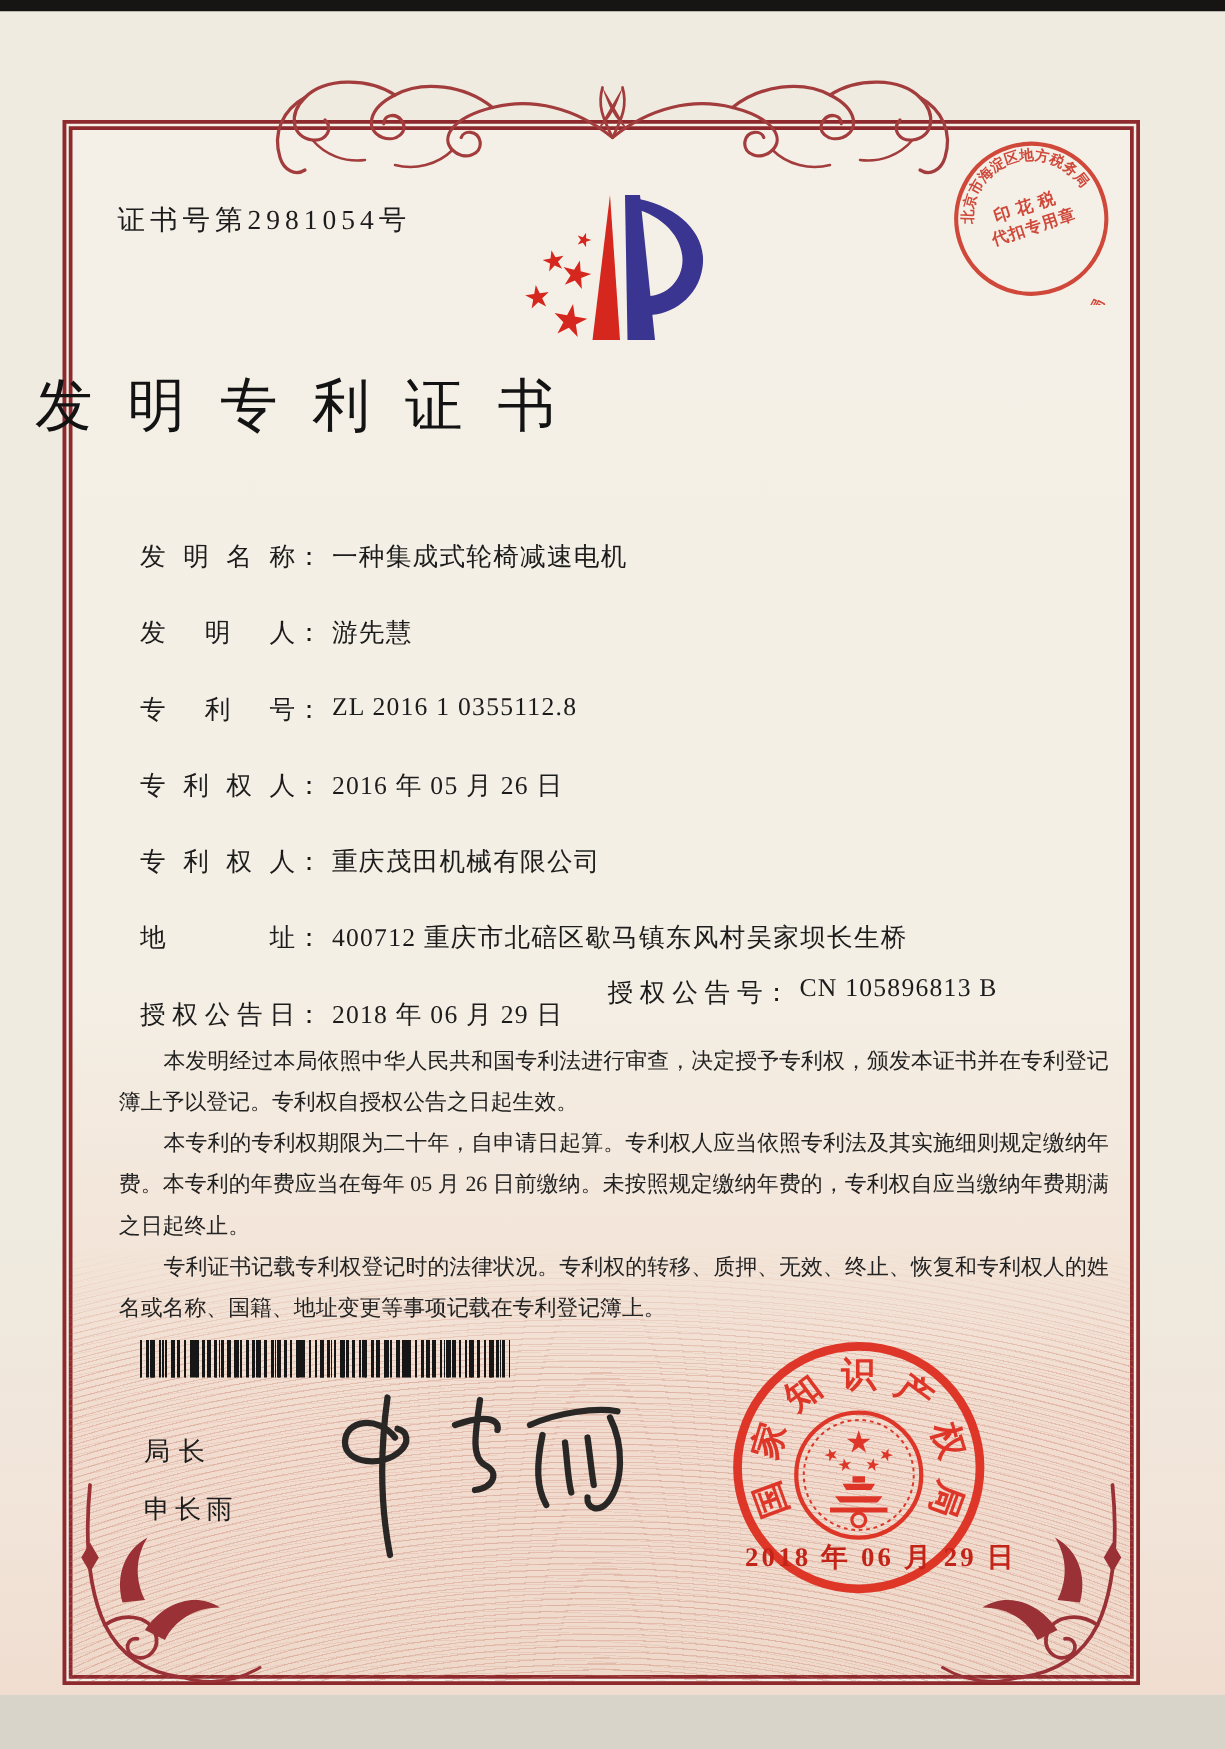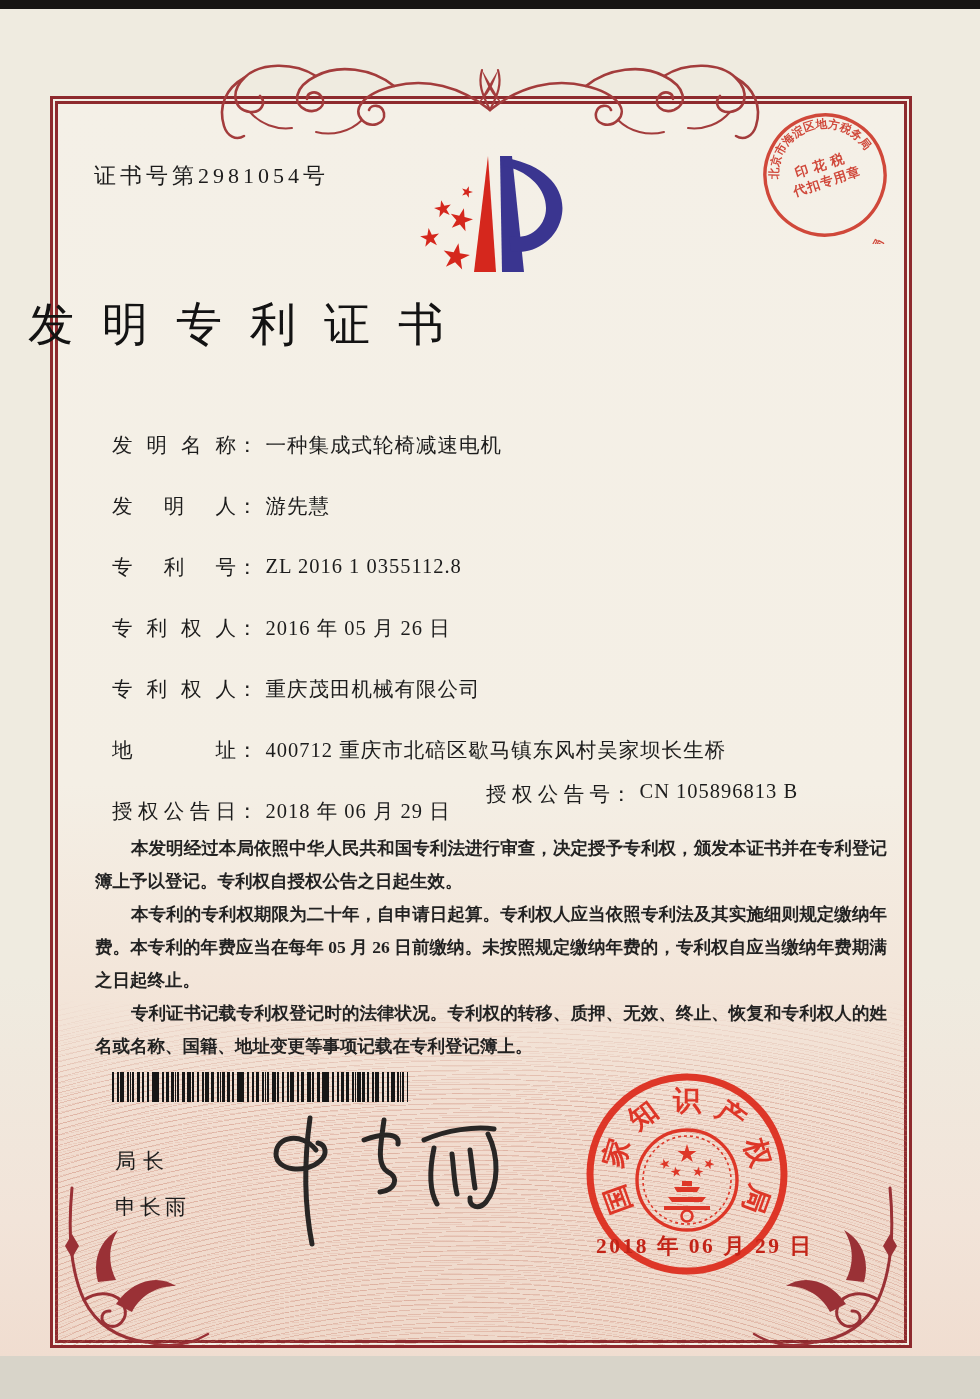--- a/index.html
+++ b/index.html
@@ -31,21 +31,21 @@
   .title { position:absolute; left:0; top:294px; width:962px; text-align:left;
            font-size:46px; font-weight:400; letter-spacing:28px; text-indent:28px; color:#131313; }
   .fields { position:absolute; left:112px; top:414px; width:780px; font-size:20.5px; }
   .frow { position:relative; height:61px; display:flex; align-items:center; }
   .flabel { display:inline-block; width:124px; text-align:justify; text-align-last:justify; }
   .fcolon { margin:0 8px 0 1px; }
   .fvalue { letter-spacing:1px; }
   .grant2 { position:absolute; left:374px; top:0; height:61px; display:flex; align-items:flex-start; }
   .paras { position:absolute; left:95px; top:832px; width:792px; font-size:17.5px;
            line-height:33px; text-align:justify; color:#222; }
-  .paras p { text-indent:2.05em;font-weight:bold; }
+  .paras p { text-indent:2.05em; }
   .barcode {
     position:absolute; left:112px; top:1072px; width:296px; height:30px;
     background:
       repeating-linear-gradient(90deg,#161616 0 2px,transparent 2px 5px),
       repeating-linear-gradient(90deg,#161616 0 1px,transparent 1px 9px),
       repeating-linear-gradient(90deg,transparent 0 8px,#161616 8px 11px,transparent 11px 17px);
   }
   .director-title { position:absolute; left:115px; top:1147px; font-size:21px; letter-spacing:7px; }
   .director-name  { position:absolute; left:115px; top:1193px; font-size:21px; letter-spacing:4px; }
   .signature { position:absolute; left:248px; top:1104px; }

